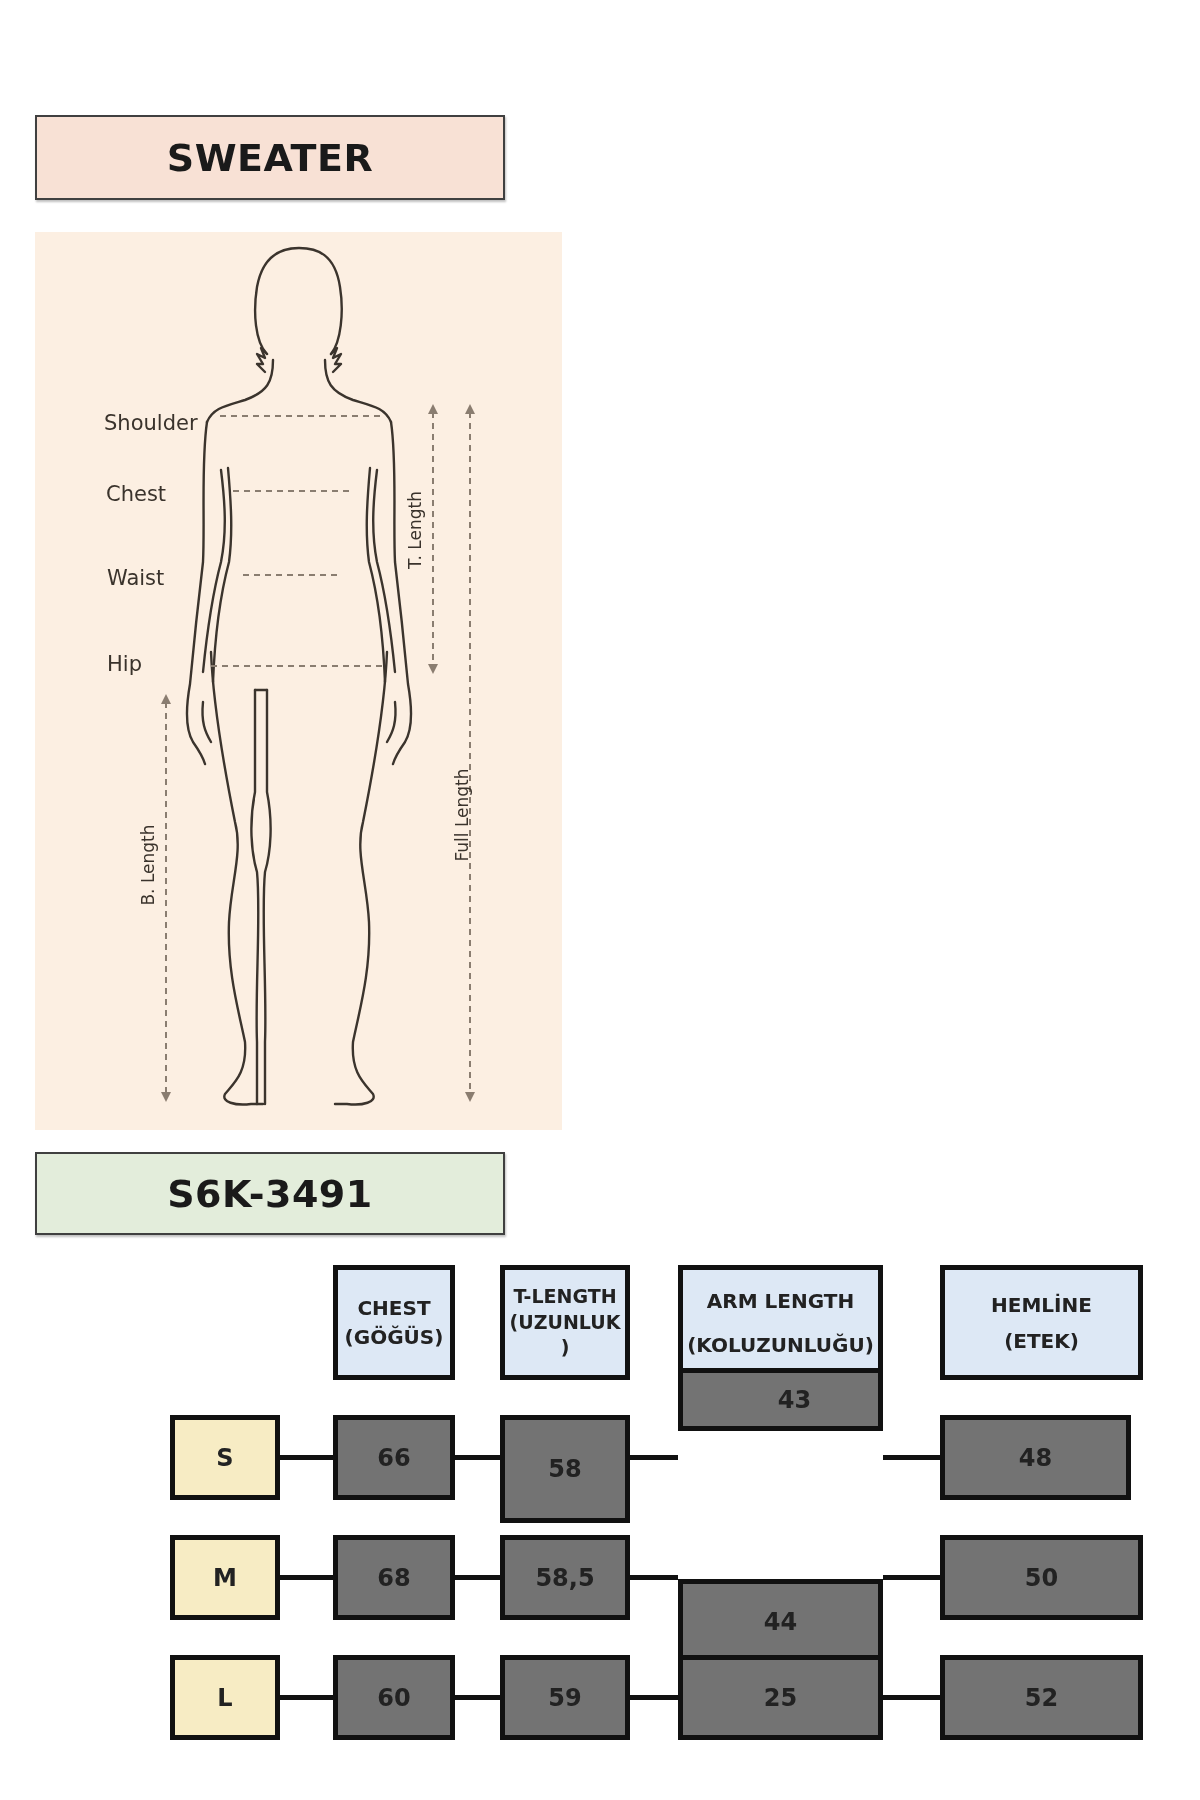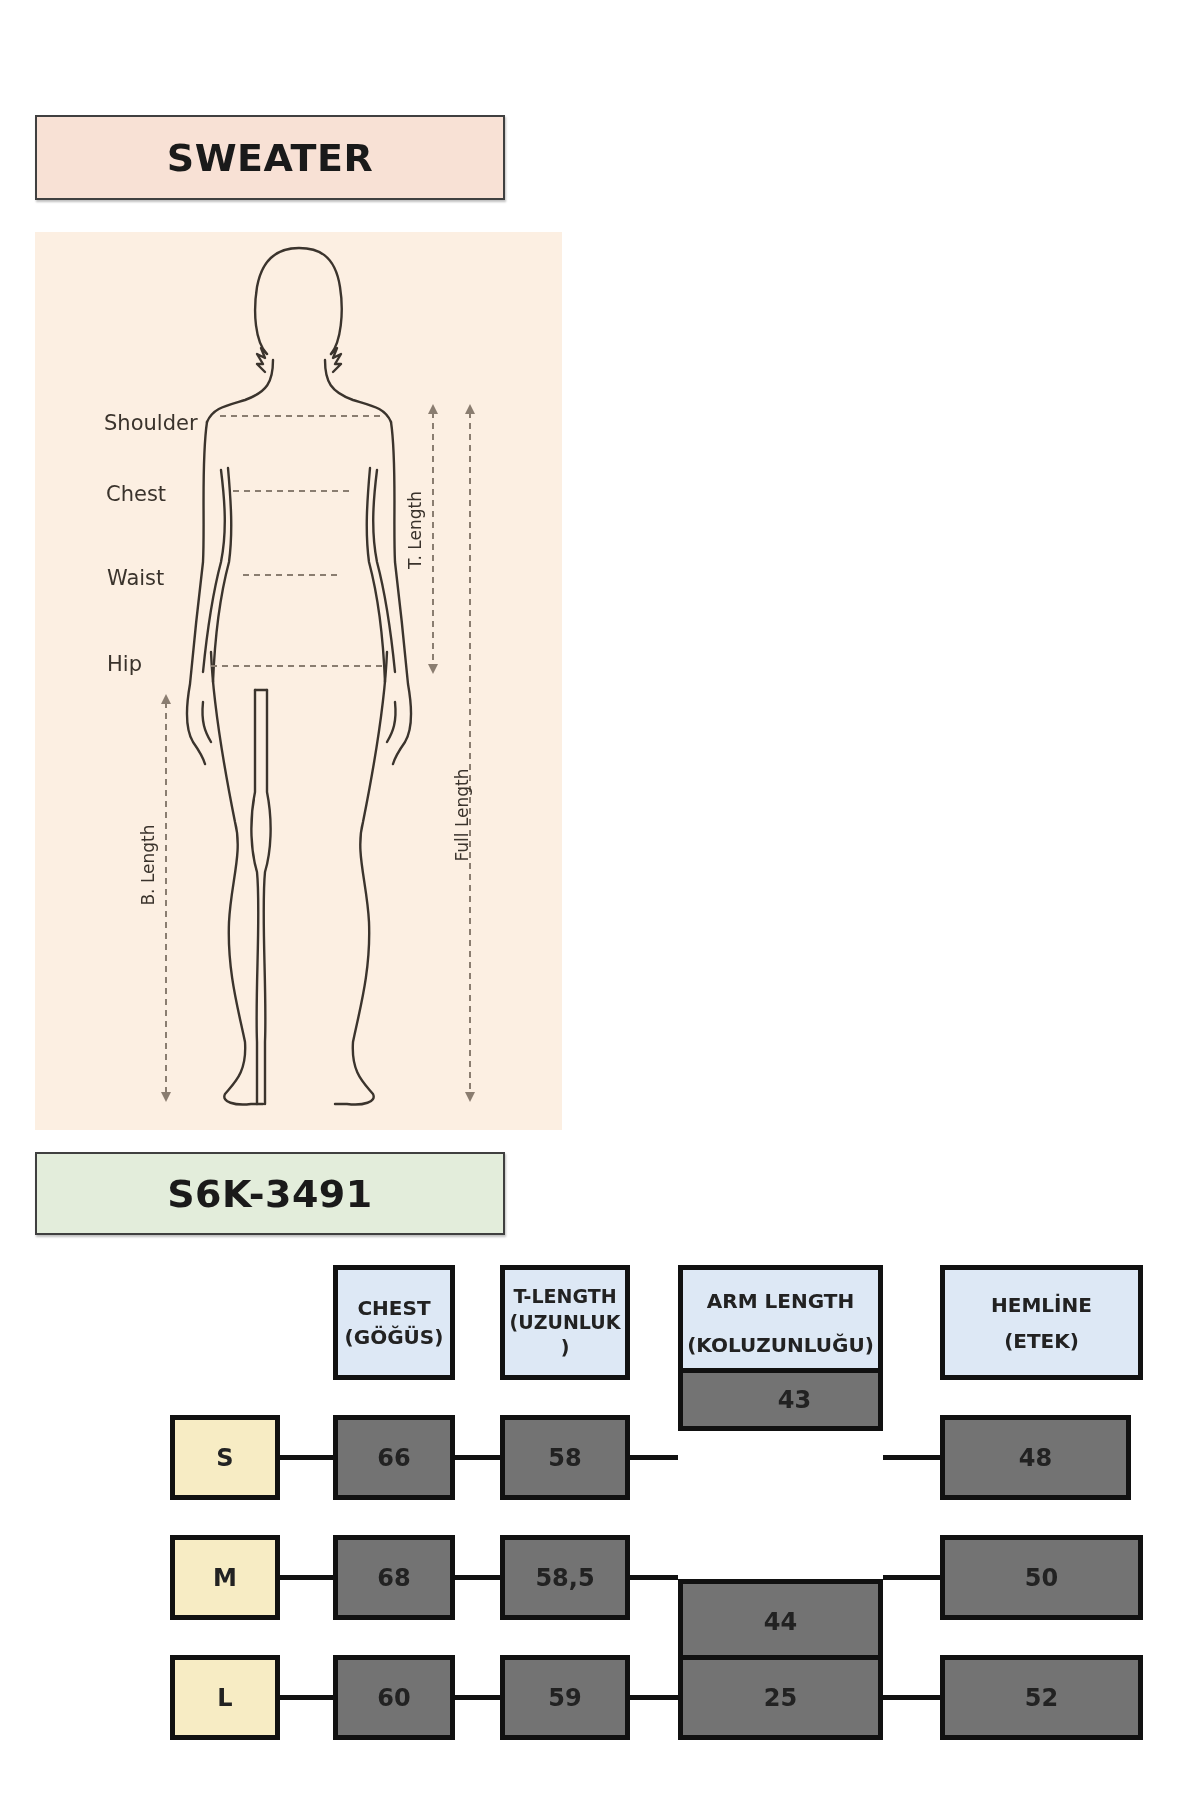--- a/index.html
+++ b/index.html
@@ -125,21 +125,21 @@
 </div>
 <div class="cell hdr" style="left:940px; top:1265px; width:203px; height:115px; line-height:1.8;">
   <span>HEMLİNE</span>
   <span>(ETEK)</span>
 </div>
 
 <div class="cell size" style="left:170px; top:1415px; width:110px; height:85px;">S</div>
 <div class="connector" style="left:280px; top:1455px; width:53px;"></div>
 <div class="cell val" style="left:333px; top:1415px; width:122px; height:85px;">66</div>
 <div class="connector" style="left:455px; top:1455px; width:45px;"></div>
-<div class="cell val" style="left:500px; top:1415px; width:130px; height:85px;">58</div>
+<div class="cell val" style="left:500px; top:1415px; width:130px; height:108px;">58</div>
 <div class="connector" style="left:630px; top:1455px; width:48px;"></div>
 <div class="cell val" style="left:678px; top:1368px; width:205px; height:63px;padding-left:28px;">43</div>
 <div class="connector" style="left:883px; top:1455px; width:57px;"></div>
 <div class="cell val" style="left:940px; top:1415px; width:191px; height:85px;">48</div>
 
 <div class="cell size" style="left:170px; top:1535px; width:110px; height:85px;">M</div>
 <div class="connector" style="left:280px; top:1575px; width:53px;"></div>
 <div class="cell val" style="left:333px; top:1535px; width:122px; height:85px;">68</div>
 <div class="connector" style="left:455px; top:1575px; width:45px;"></div>
 <div class="cell val" style="left:500px; top:1535px; width:130px; height:85px;">58,5</div>

